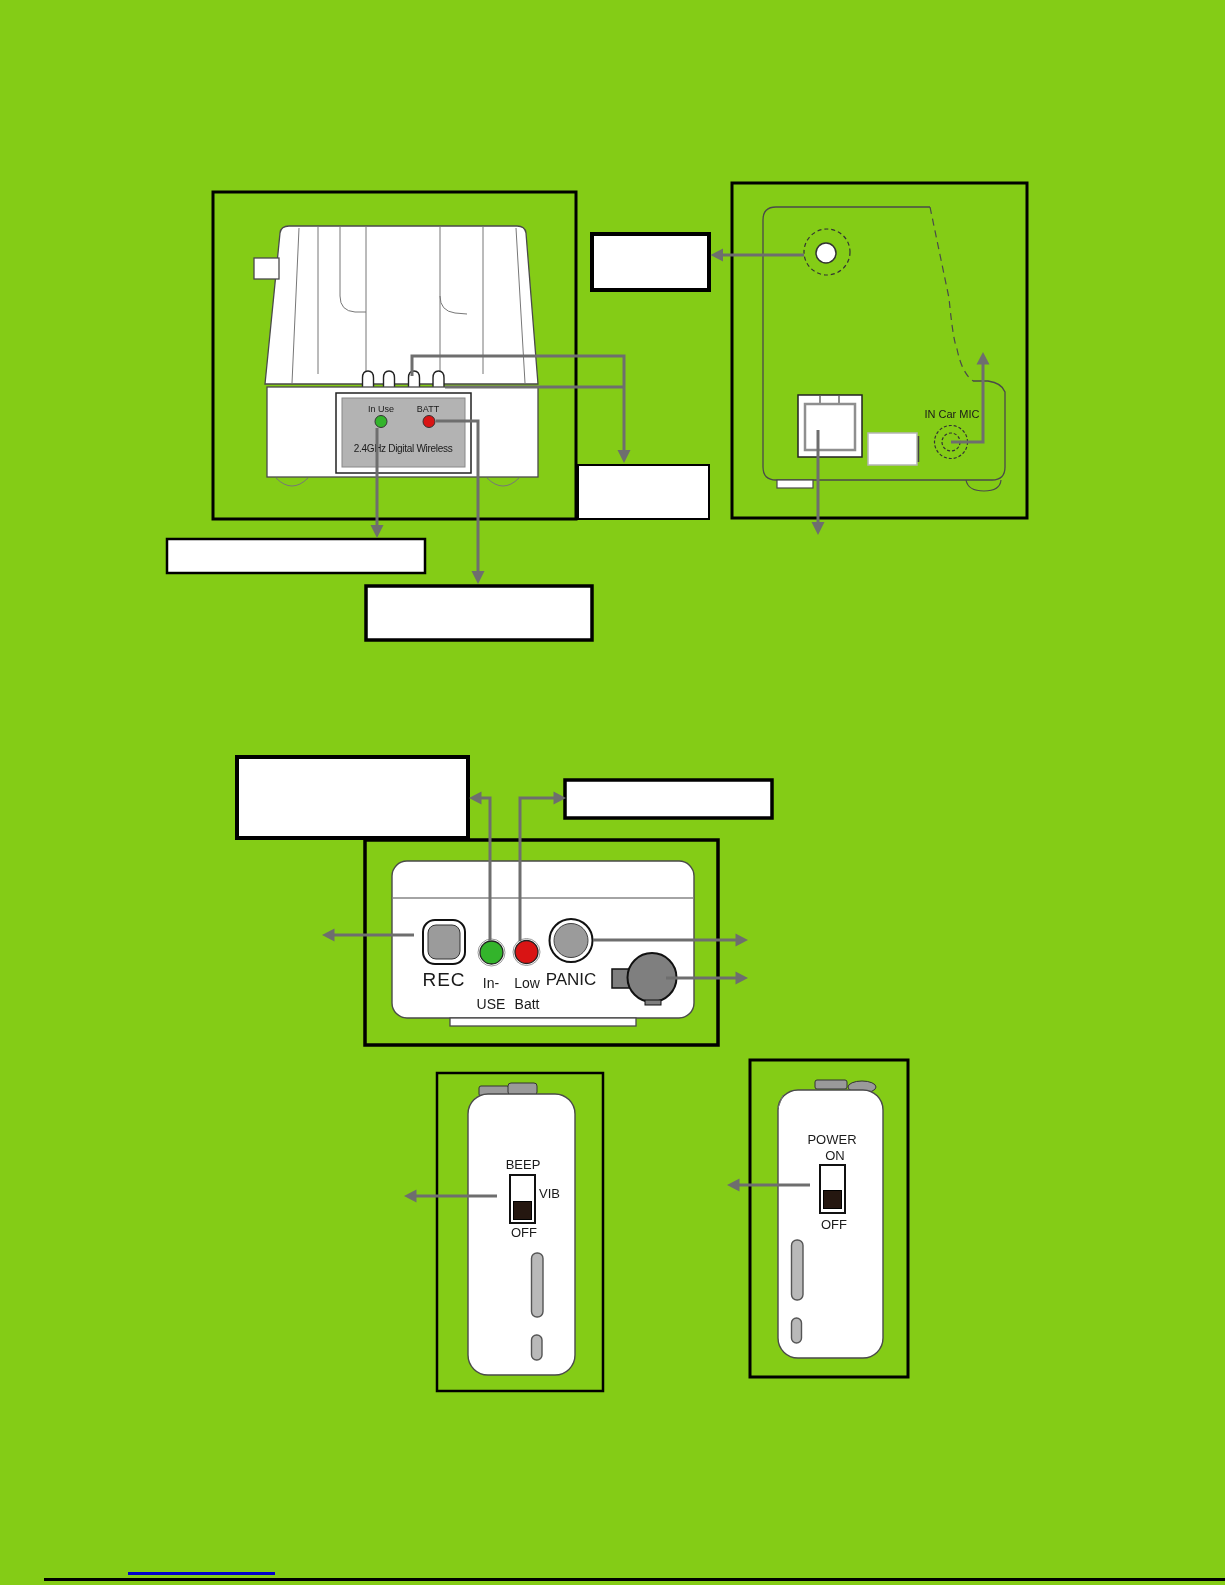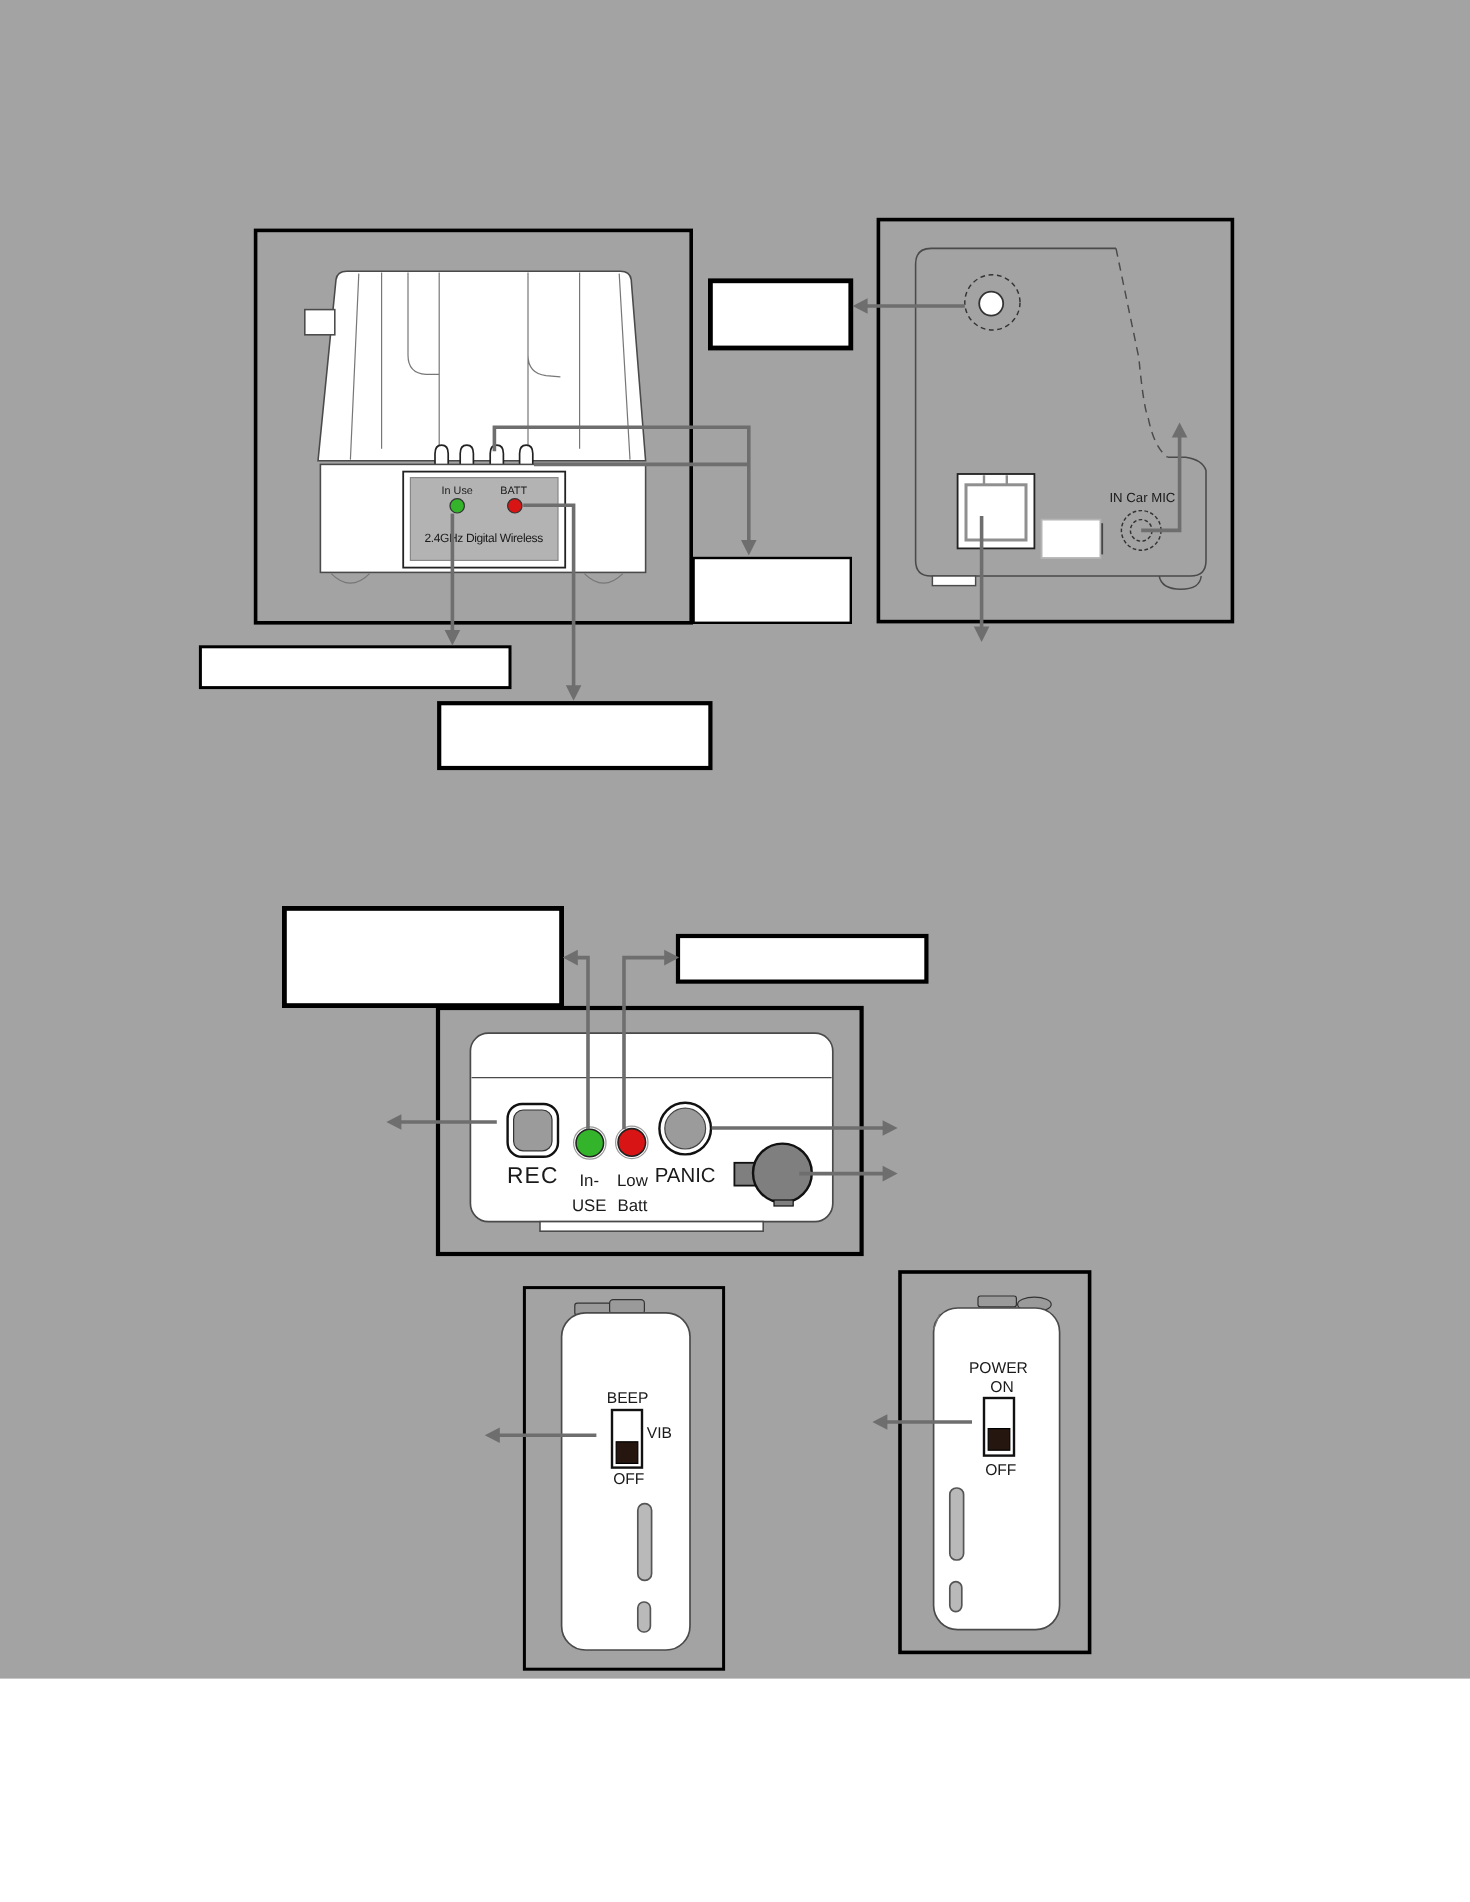--- a/index.html
+++ b/index.html
@@ -1,16 +1,16 @@
 <!DOCTYPE html>
 <html><head>
 <meta charset="utf-8">
 <style>
   html,body{margin:0;padding:0;background:#fff;}
-  .page{position:relative;width:1225px;height:1399px;background:#a3a3a3;overflow:hidden;
+  .page{position:relative;width:1225px;height:1585px;background:#84cc16;overflow:hidden;
         font-family:"Liberation Sans",sans-serif;}
   svg{position:absolute;left:0;top:0;}
   svg text{font-family:"Liberation Sans",sans-serif;fill:#1a1a1a;}
   .outline{fill:#ffffff;stroke:#4a4a4a;stroke-width:1.3;}
   .thin{fill:none;stroke:#777;stroke-width:1;}
   .figbox{fill:none;stroke:#000;}
   .callout{fill:#ffffff;stroke:#000;}
   .arrow{stroke:#6e6e6e;stroke-width:3;fill:none;}
   .ah{fill:#6e6e6e;stroke:none;}
 </style>

